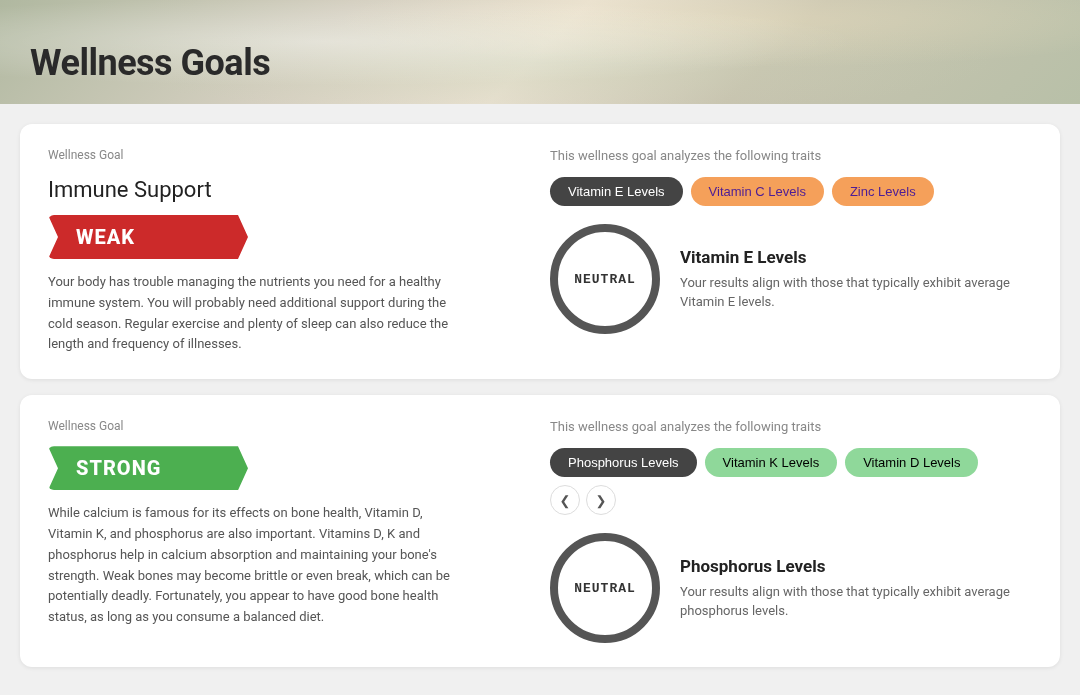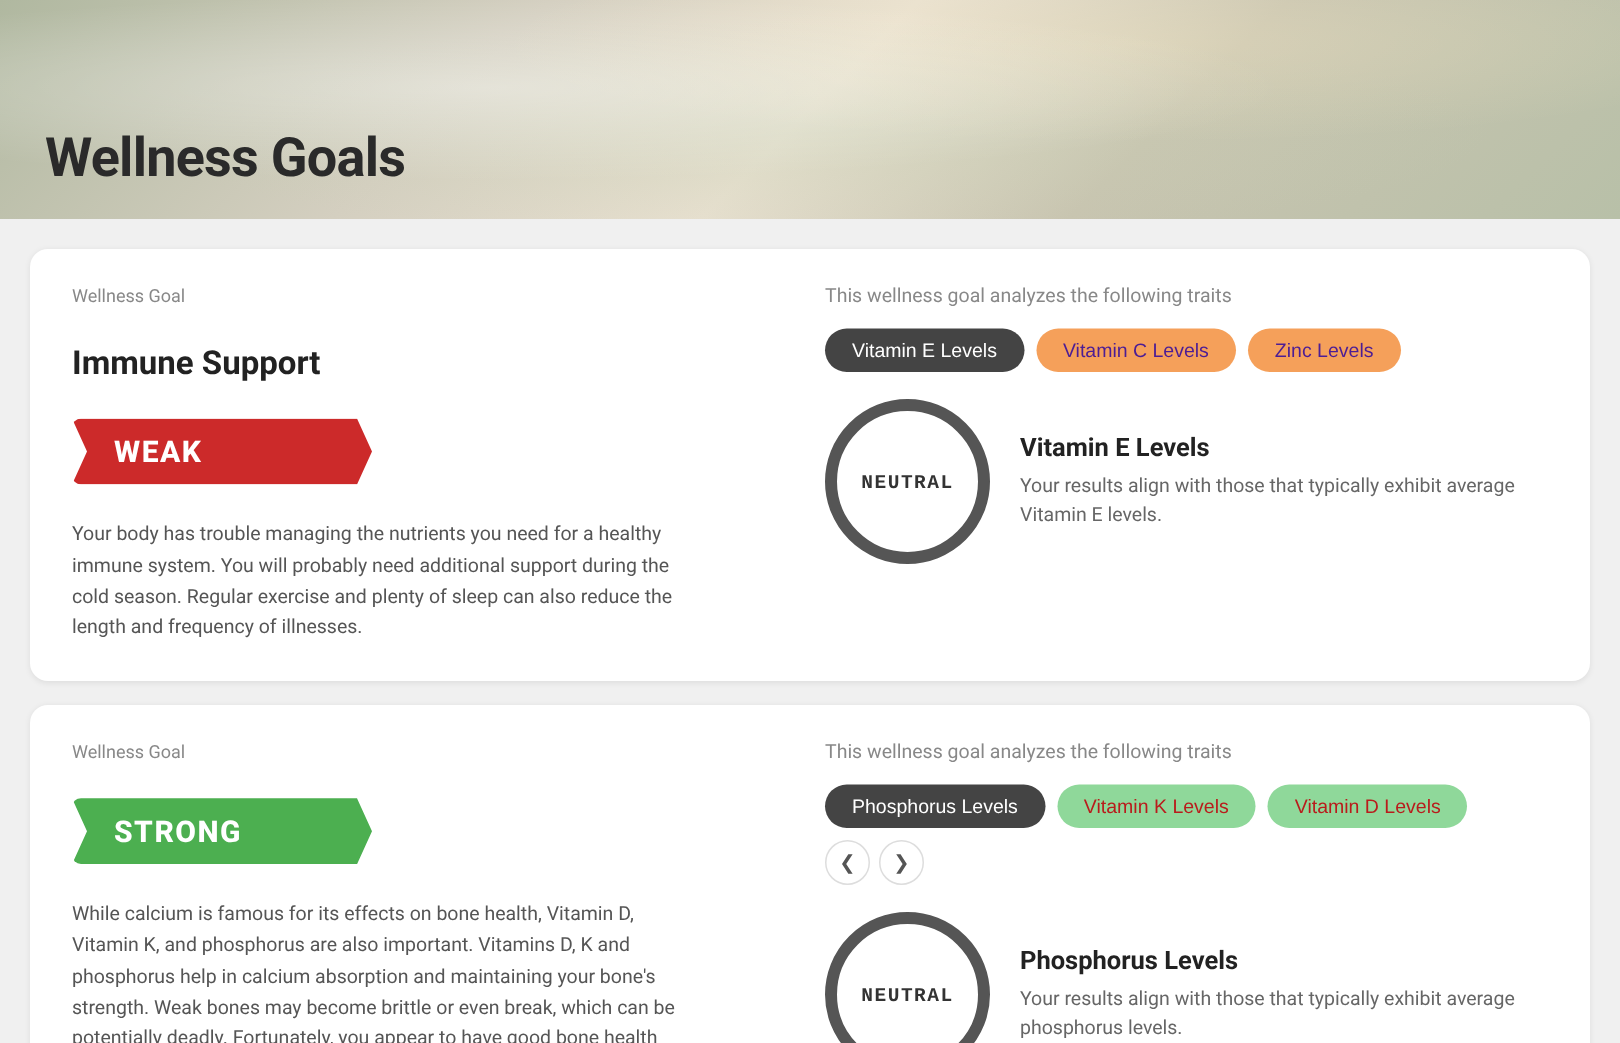--- a/index.html
+++ b/index.html
@@ -7,21 +7,21 @@
     body {
       font-family: -apple-system, BlinkMacSystemFont, 'Segoe UI', Roboto, sans-serif;
       background: #f0f0f0;
       width: 1080px;
       min-height: 695px;
       overflow-x: hidden;
     }
 
     .hero-header {
       position: relative;
-      height: 146px;
+      height: 104px;
       background: linear-gradient(135deg, #b0b8a0 0%, #d4cfc0 30%, #e8e0d0 50%, #c8c4b0 70%, #b8c0a8 100%);
       overflow: hidden;
       display: flex;
       align-items: flex-end;
       padding-bottom: 20px;
       padding-left: 30px;
     }
 
     .hero-header::before {
       content: '';
@@ -56,33 +56,33 @@
       box-shadow: 0 1px 4px rgba(0,0,0,0.08);
       display: grid;
       grid-template-columns: 1fr 1fr;
       gap: 20px;
       min-height: 240px;
     }
 
     .card-left {
       display: flex;
       flex-direction: column;
-      gap: 24px;
+      gap: 13px;
     }
 
     .wellness-goal-label {
       font-size: 12px;
       color: #888;
       font-weight: 400;
       text-transform: none;
     }
 
     .wellness-goal-name {
       font-size: 22px;
-      font-weight: 700;
+      font-weight: 400;
       color: #222;
       margin-top: 2px;
     }
 
     .strength-badge {
       display: inline-block;
       padding: 10px 28px;
       border-radius: 6px;
       font-size: 20px;
       font-weight: 800;
@@ -141,21 +141,21 @@
       color: #fff;
     }
 
     .pill-orange {
       background: #f5a05a;
       color: #4c1d95;
     }
 
     .pill-green {
       background: #8fd89a;
-      color: #b91c1c;
+      color: #000000;
     }
 
     .nav-arrow {
       width: 30px;
       height: 30px;
       border-radius: 50%;
       border: 1px solid #ddd;
       background: #fff;
       display: flex;
       align-items: center;

